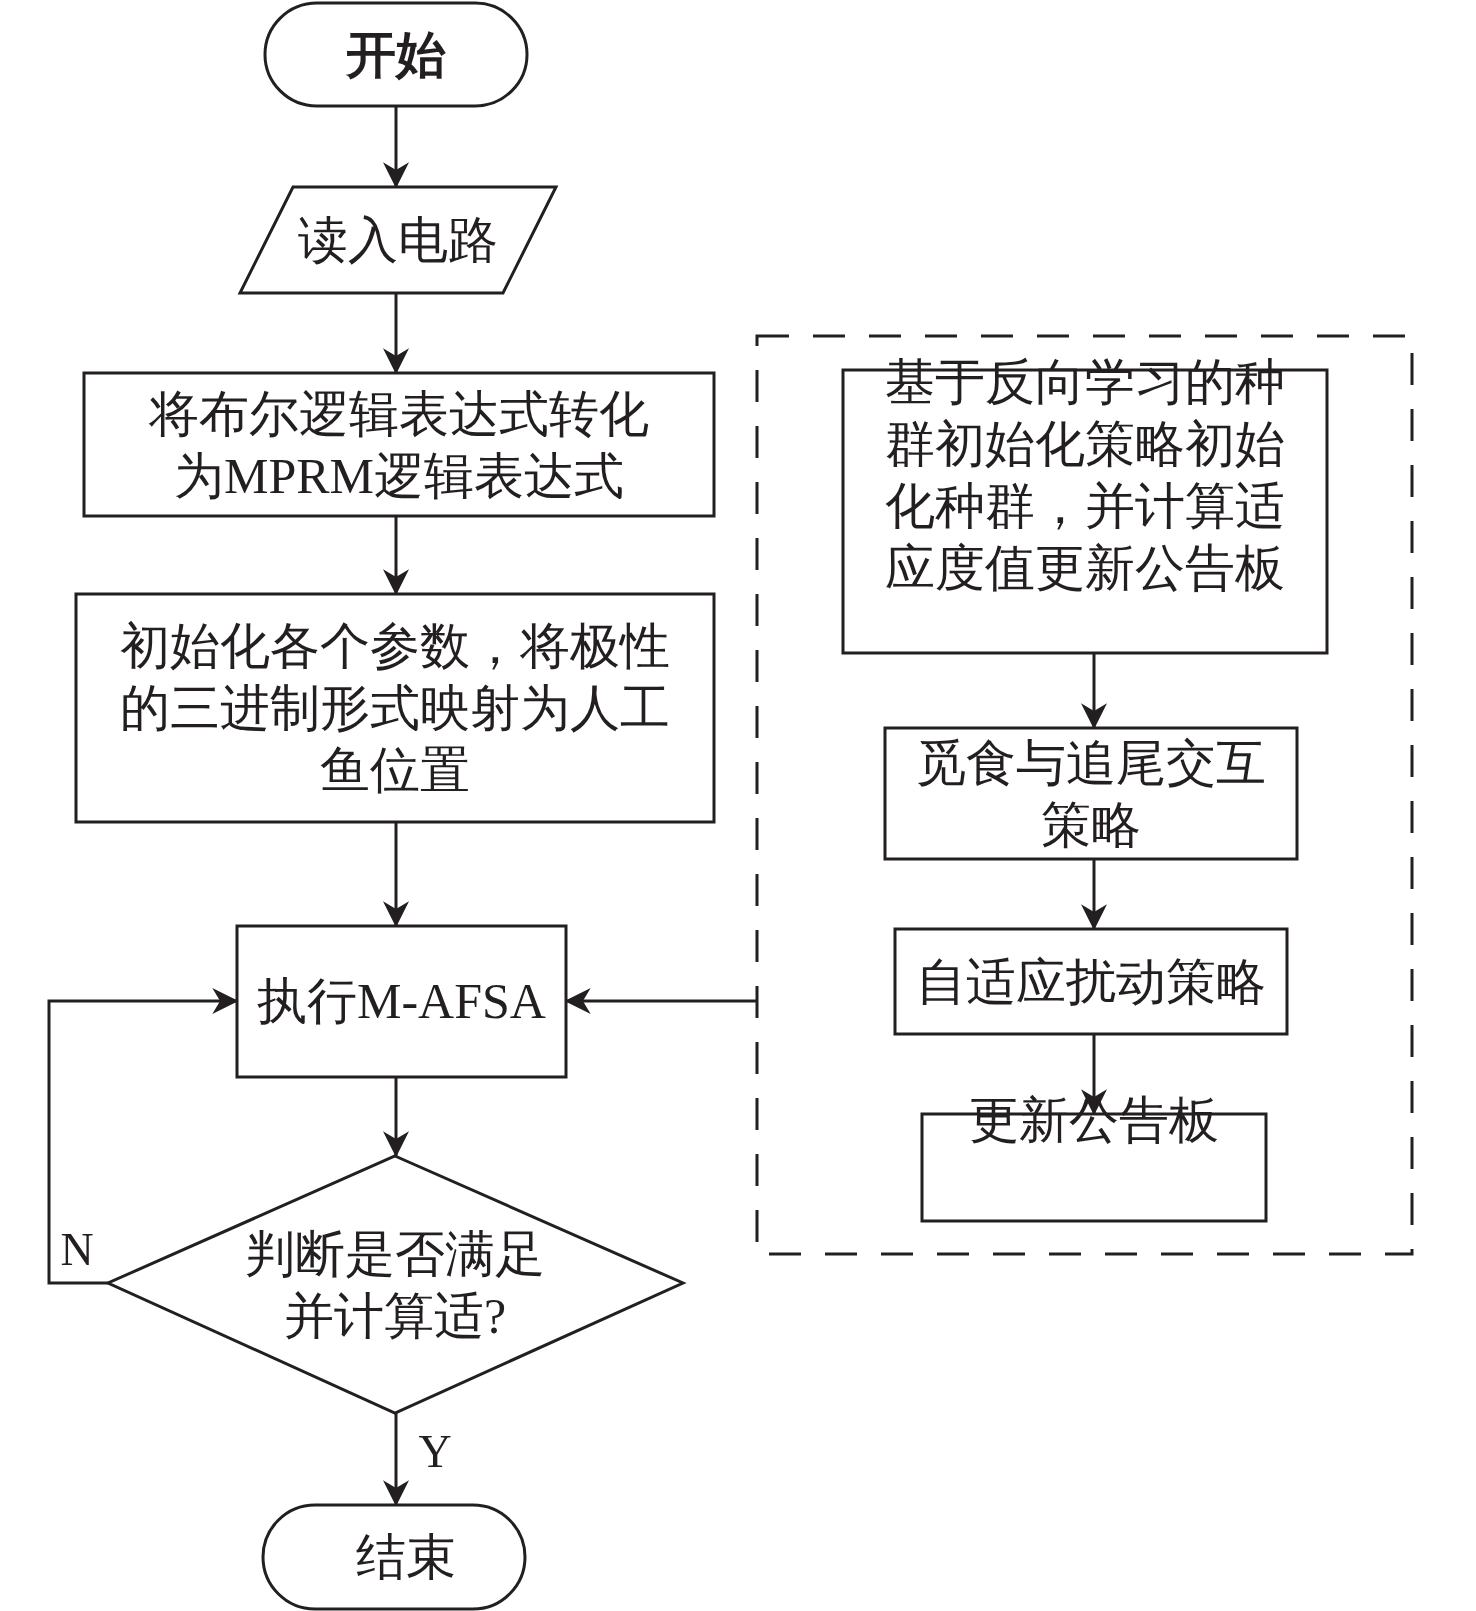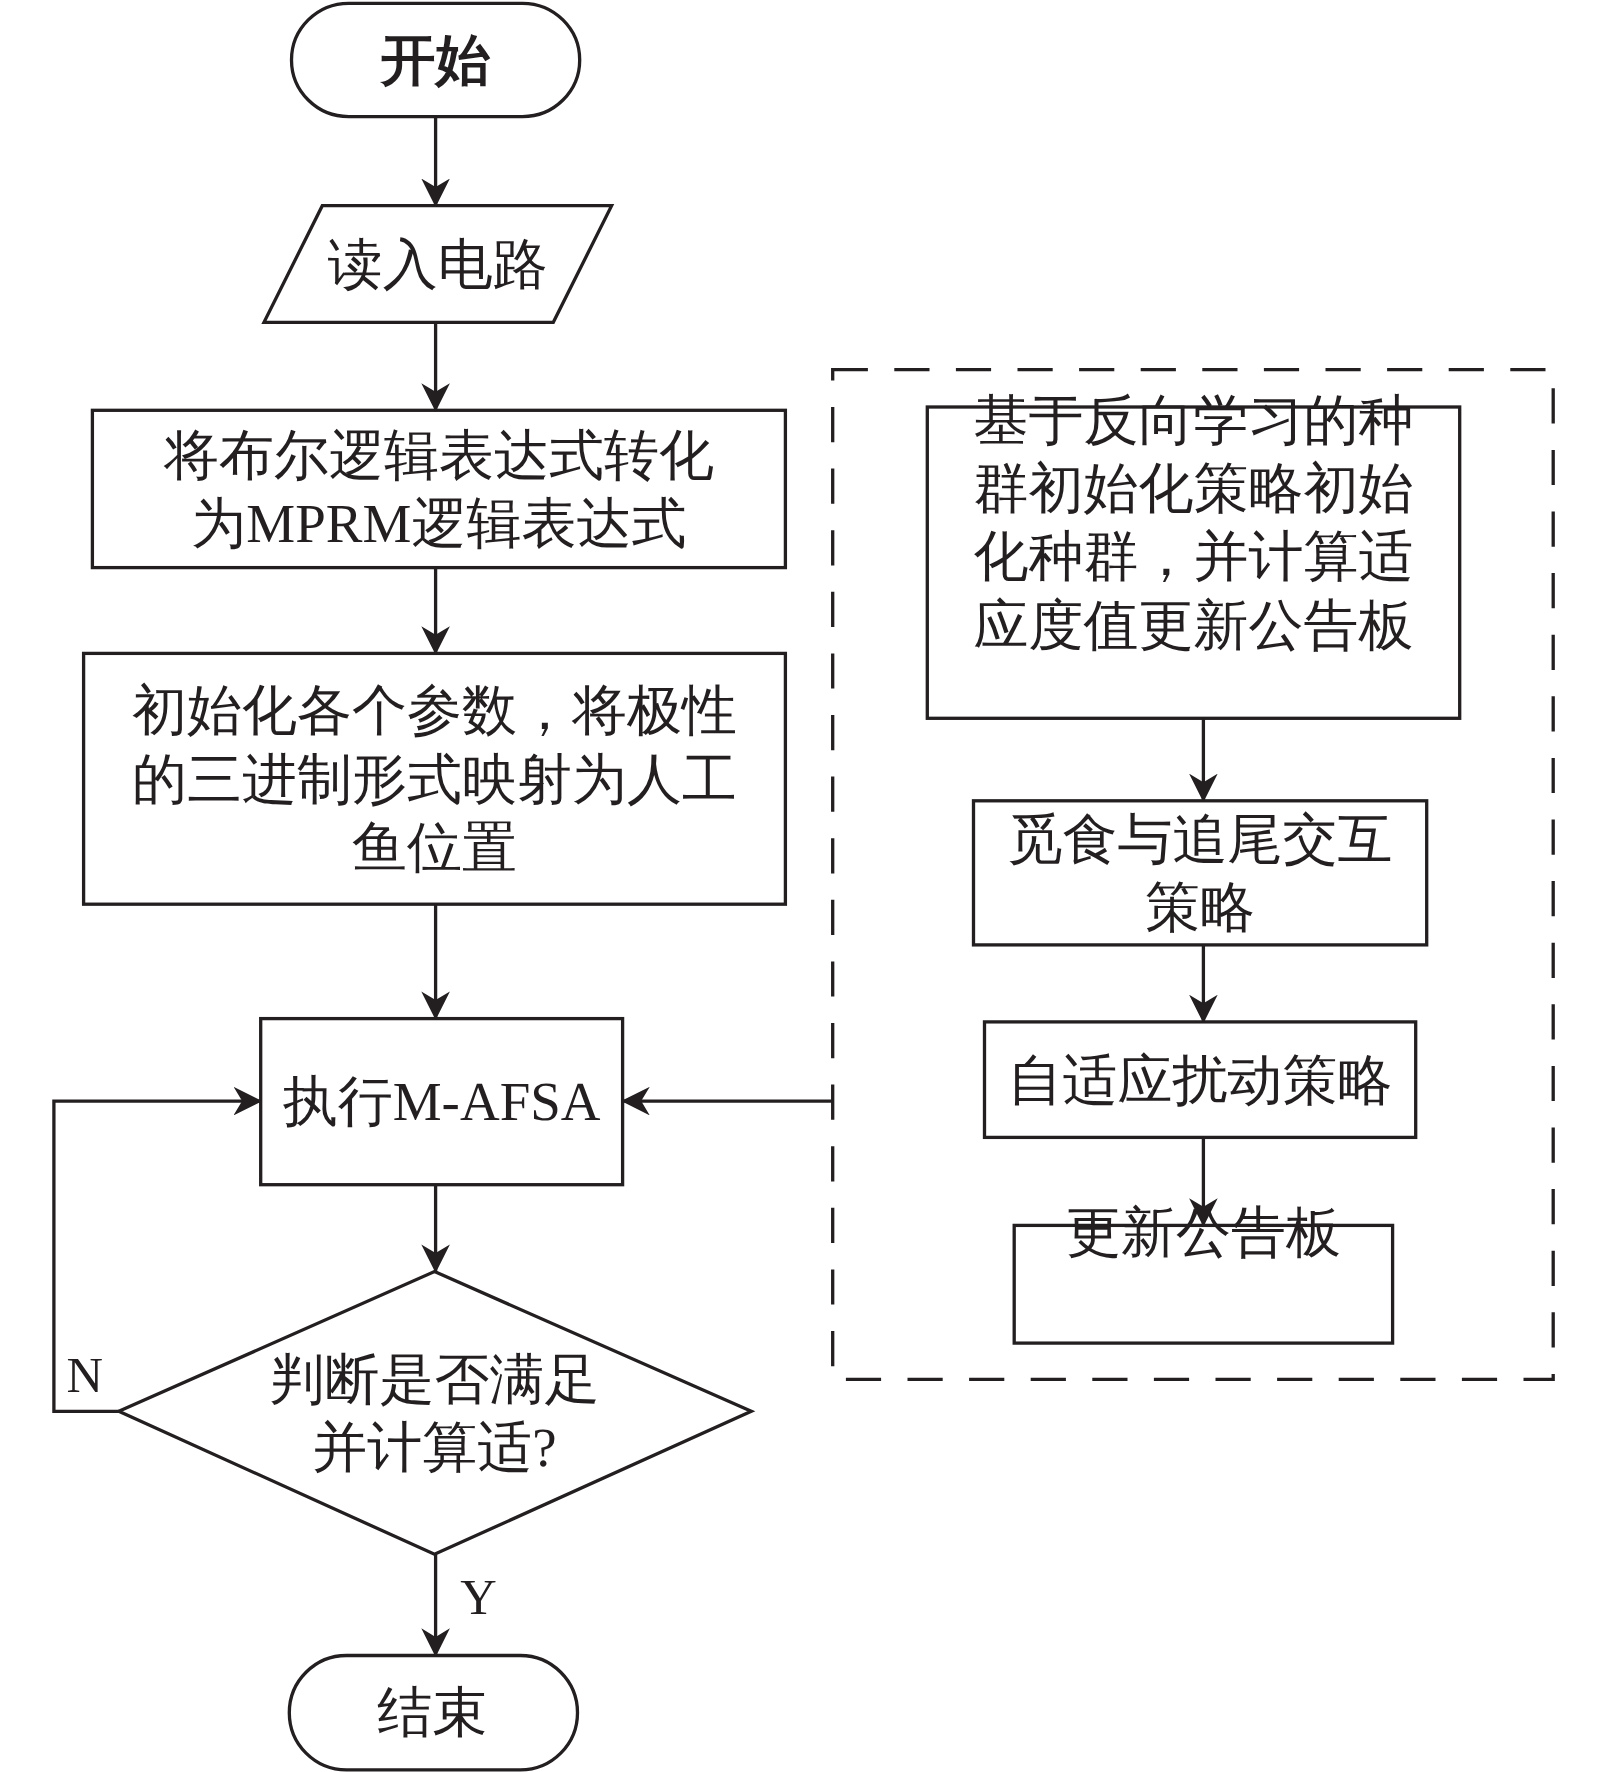--- a/index.html
+++ b/index.html
@@ -69,21 +69,21 @@
 <div class="label" style="left:265px;top:3px;width:262px;height:103px;font-weight:bold;">开始</div>
 <div class="label" style="left:260px;top:187px;width:276px;height:106px;">读入电路</div>
 <div class="label" style="left:84px;top:373px;width:630px;height:143px;">将布尔逻辑表达式转化
 为MPRM逻辑表达式</div>
 <div class="label" style="left:76px;top:594px;width:638px;height:228px;">初始化各个参数，将极性
 的三进制形式映射为人工
 鱼位置</div>
 <div class="label" style="left:237px;top:926px;width:329px;height:151px;align-items:flex-start;padding-top:44px;box-sizing:border-box;">执行M-AFSA</div>
 <div class="label" style="left:200px;top:1220px;width:390px;height:130px;">判断是否满足
 并计算适?</div>
-<div class="label" style="left:262px;top:1505px;width:262px;height:104px;">结束</div>
+<div class="label" style="left:275px;top:1505px;width:262px;height:104px;">结束</div>
 
 <div class="label" style="left:843px;top:370px;width:484px;height:209px;">基于反向学习的种
 群初始化策略初始
 化种群，并计算适
 应度值更新公告板</div>
 <div class="label" style="left:885px;top:728px;width:412px;height:131px;">觅食与追尾交互
 策略</div>
 <div class="label" style="left:895px;top:929px;width:392px;height:105px;">自适应扰动策略</div>
 <div class="label" style="left:922px;top:1066px;width:344px;height:107px;">更新公告板</div>
 

